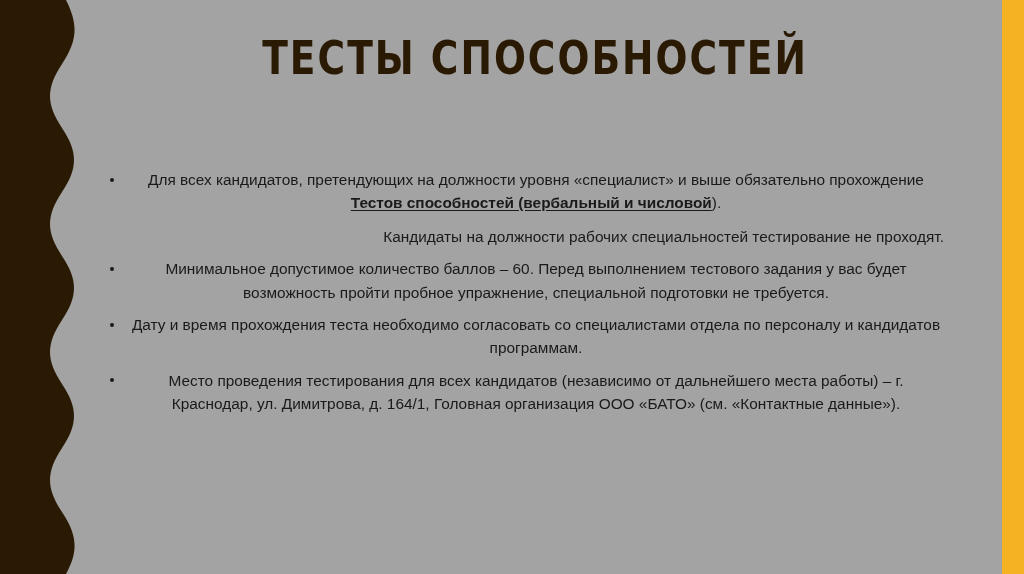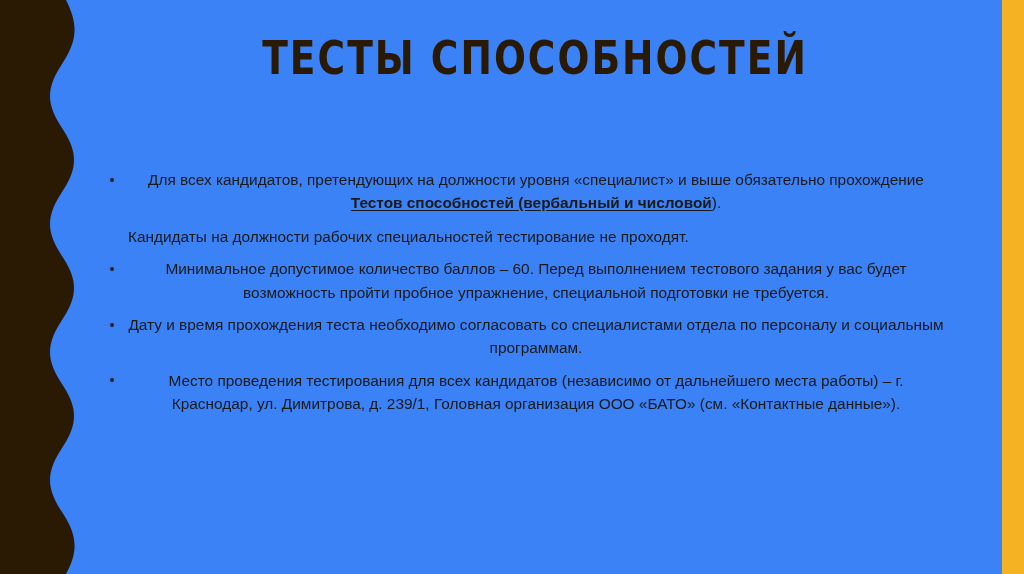--- a/index.html
+++ b/index.html
@@ -13,21 +13,21 @@
     overflow: hidden;
     background: #f2f2f0;
     font-family: "Liberation Sans", "DejaVu Sans", sans-serif;
     -webkit-font-smoothing: antialiased;
   }
 
   .slide {
     position: relative;
     width: 1024px;
     height: 574px;
-    background: #3b82f6;
+    background: #a3a3a3;
     overflow: hidden;
   }
 
   
   .left-band {
     position: absolute;
     left: 0;
     top: 0;
     width: 90px;
     height: 574px;
@@ -114,20 +114,21 @@
 
   .bullet-text {
     display: block;
     text-align: center;
   }
 
   .sub-para {
     display: block;
     margin-top: 10px;
     margin-bottom: 2px;
+    text-align: right;
   }
 
   .em-strong {
     font-weight: 700;
     text-decoration: underline;
     text-underline-offset: 2px;
   }
 
   .oldstyle {
     font-feature-settings: "onum" 1;
@@ -170,24 +171,24 @@
         <span class="sub-para">Кандидаты на должности рабочих специальностей тестирование не проходят.</span>
       </li>
 
       <li class="bullet">
         <span class="bullet-dot"></span>
         <span class="bullet-text oldstyle">Минимальное допустимое количество баллов – 60. Перед выполнением тестового задания у вас будет возможность пройти пробное упражнение, специальной подготовки не требуется.</span>
       </li>
 
       <li class="bullet">
         <span class="bullet-dot"></span>
-        <span class="bullet-text">Дату и время прохождения теста необходимо согласовать со специалистами отдела по персоналу и социальным программам.</span>
+        <span class="bullet-text">Дату и время прохождения теста необходимо согласовать со специалистами отдела по персоналу и кандидатов программам.</span>
       </li>
 
       <li class="bullet">
         <span class="bullet-dot"></span>
-        <span class="bullet-text oldstyle">Место проведения тестирования для всех кандидатов (независимо от дальнейшего места работы) – г. Краснодар, ул. Димитрова, д. 239/1, Головная организация ООО «БАТО»  (см. «Контактные данные»).</span>
+        <span class="bullet-text oldstyle">Место проведения тестирования для всех кандидатов (независимо от дальнейшего места работы) – г. Краснодар, ул. Димитрова, д. 164/1, Головная организация ООО «БАТО»  (см. «Контактные данные»).</span>
       </li>
 
     </ul>
   </div>
 
 </div>
 
 </body></html>

